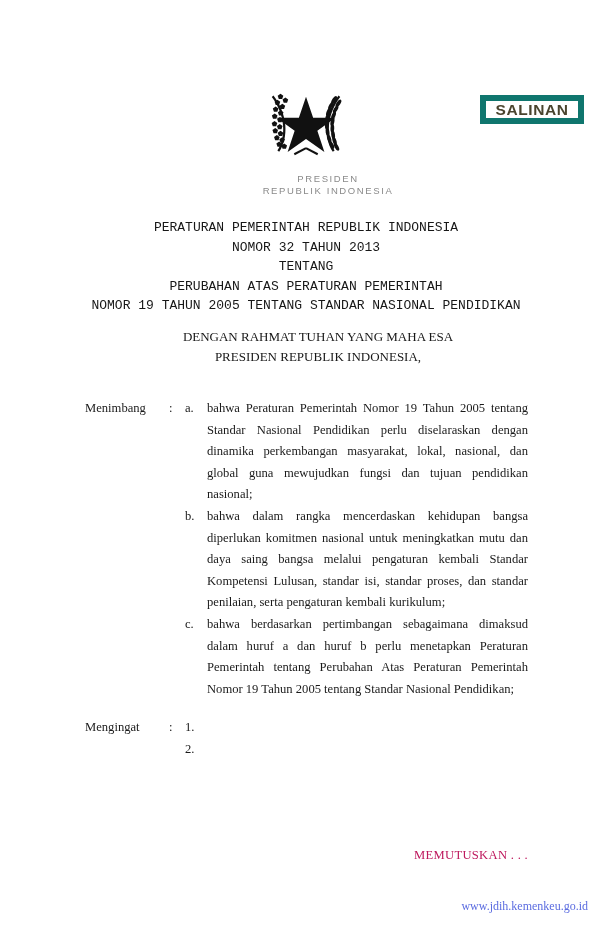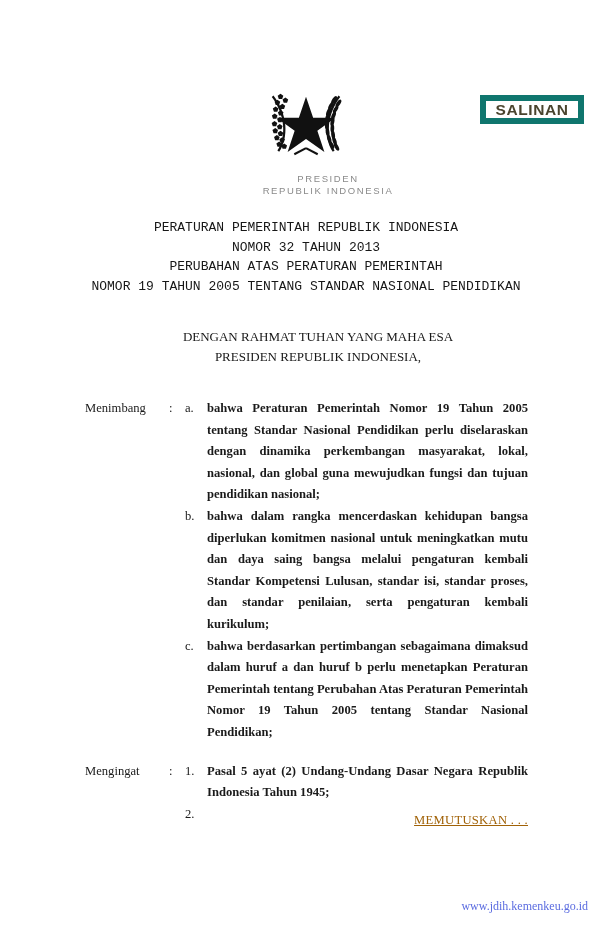--- a/index.html
+++ b/index.html
@@ -119,35 +119,33 @@
   }
   .col-marker {
     width: 22px;
     flex: 0 0 22px;
   }
   .col-text {
     flex: 1 1 auto;
     text-align: justify;
     text-justify: inter-word;
     hyphens: none;
-    font-weight: bold;
   }
   .col-text.lastline-left { text-align-last: left; }
 
   
   .memutuskan {
     position: absolute;
     left: 0;
-    top: 813px;
+    top: 848px;
     width: 528px;
     text-align: right;
     font-size: 12.6px;
     letter-spacing: 0.3px;
-    color: #a16207;
-    text-decoration: underline;
+    color: #be185d;
   }
 
   
   .footer-url {
     position: absolute;
     left: 0;
     top: 899px;
     width: 588px;
     text-align: right;
     font-size: 12px;
@@ -218,20 +216,21 @@
     </span>
     <div class="emblem-caption">
       <div>PRESIDEN</div>
       <div>REPUBLIK INDONESIA</div>
     </div>
   </div>
 
   <div class="title-block">
     <div>PERATURAN PEMERINTAH REPUBLIK INDONESIA</div>
     <div>NOMOR 32 TAHUN 2013</div>
+    <div>TENTANG</div>
     <div>PERUBAHAN ATAS PERATURAN PEMERINTAH</div>
     <div>NOMOR 19 TAHUN 2005 TENTANG STANDAR NASIONAL PENDIDIKAN</div>
   </div>
 
   <div class="subtitle-block">
     <div>DENGAN RAHMAT TUHAN YANG MAHA ESA</div>
     <div>PRESIDEN REPUBLIK INDONESIA,</div>
   </div>
 
   <div class="clause-area">
@@ -255,21 +254,20 @@
         <span class="col-marker">c.</span>
         <span class="col-text lastline-left">bahwa berdasarkan pertimbangan sebagaimana dimaksud dalam huruf a dan huruf b perlu menetapkan Peraturan Pemerintah tentang Perubahan Atas Peraturan Pemerintah Nomor 19 Tahun 2005 tentang Standar Nasional Pendidikan;</span>
       </div>
     </div>
 
     <div class="clause-group">
       <div class="clause-row">
         <span class="col-label">Mengingat</span>
         <span class="col-colon">:</span>
         <span class="col-marker">1.</span>
-        <span class="col-text lastline-left">Pasal 5 ayat (2) Undang-Undang Dasar Negara Republik Indonesia Tahun 1945;</span>
       </div>
       <div class="clause-row">
         <span class="col-label"></span>
         <span class="col-colon"></span>
         <span class="col-marker">2.</span>
       </div>
     </div>
 
   </div>
 

